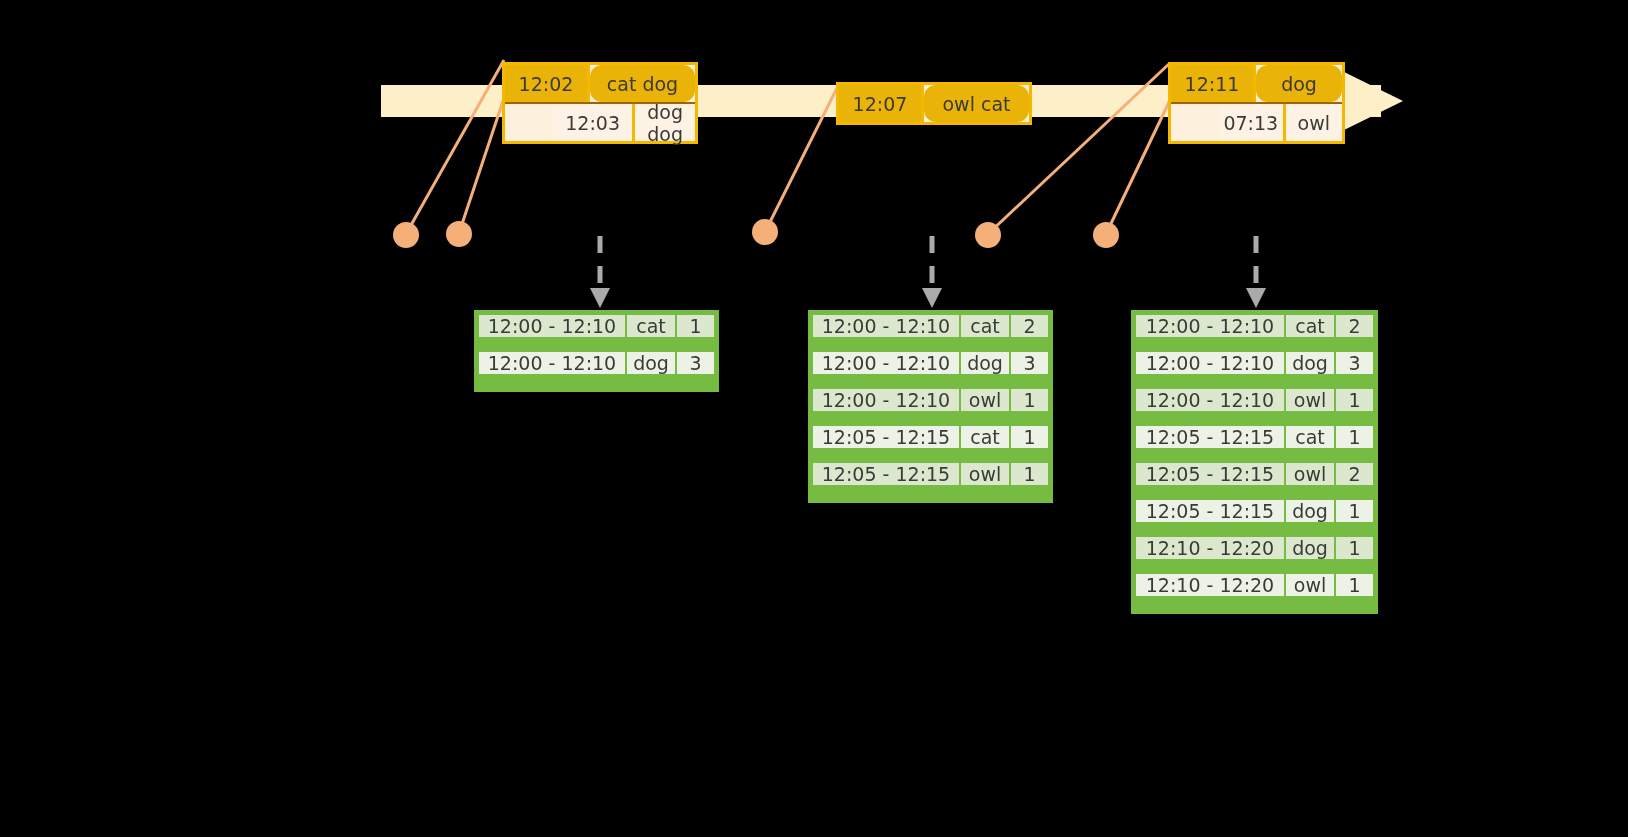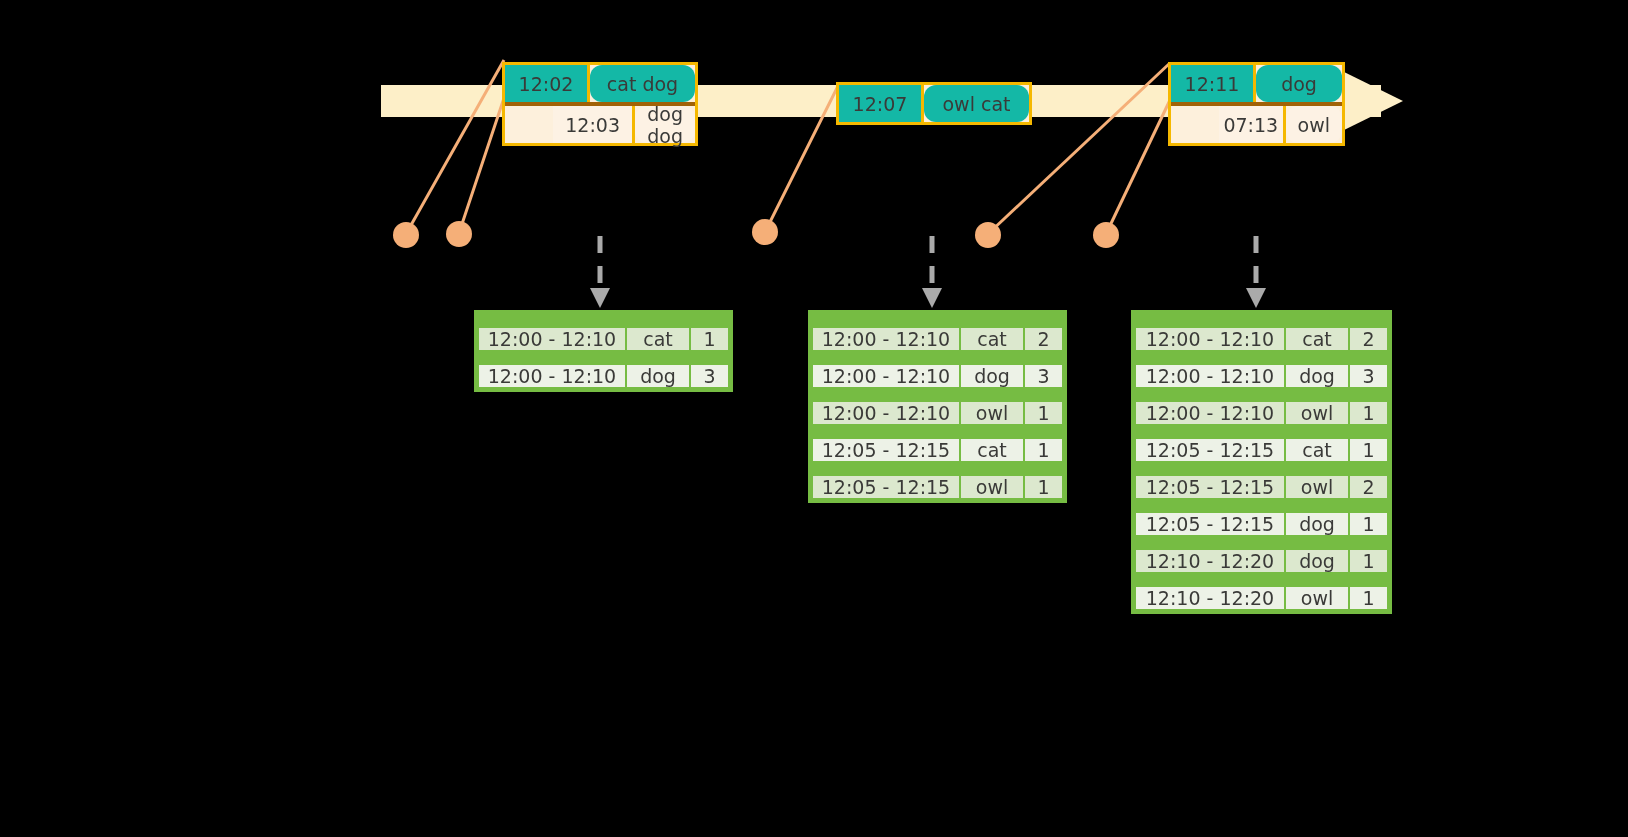--- a/index.html
+++ b/index.html
@@ -31,24 +31,24 @@
     border: 3px solid #F5B800;
     box-sizing: border-box;
     background: #FDF0DC;
   }
   .evt-row {
     display: flex;
     align-items: stretch;
     height: 37px;
   }
   .evt-row + .evt-row {
-    border-top: 4px solid #a16207;
+    border-top: 2px solid #a16207;
     padding-left: 48px;
   }
-  .evt-row.shade .cell { background: #14b8a6; }
+  .evt-row.shade .cell { background: #eab308; }
   .evt-row.plain  .cell { background: #FDF2E4; }
   .evt-cell-time {
     width: 85px;
     border-right: 3px solid #F5B800;
     display: flex;
     align-items: center;
     justify-content: center;
     font-size: 19px;
     color: #3A3A38;
     box-sizing: border-box;
@@ -66,36 +66,36 @@
   }
   
   .rtable {
     position: absolute;
     border: 4px solid #76BC43;
     box-sizing: border-box;
     background: #76BC43;
   }
   .rrow {
     display: flex;
-    align-items: flex-end;
+    align-items: flex-start;
     height: 37px;
   }
   .rrow.alt .rcell { background: #DCE8CE; }
   .rrow.norm .rcell { background: #EDF2E7; }
   .rcell {
     display: flex;
     align-items: center;
     justify-content: center;
     font-size: 19px;
     color: #3A3A38;
     box-sizing: border-box;
     margin: 1px;
   }
   .rcell-window { width: 146px; }
-  .rcell-word   { width: 62px; }
+  .rcell-word   { width: 48px; }
   .rcell-count  { width: 37px; }
   .tbl-wide .rcell-window { width: 148px; }
 </style>
 </head>
 <body>
 
 <div id="stage">
 
   <svg class="layer" viewBox="0 0 1628 837">
 

